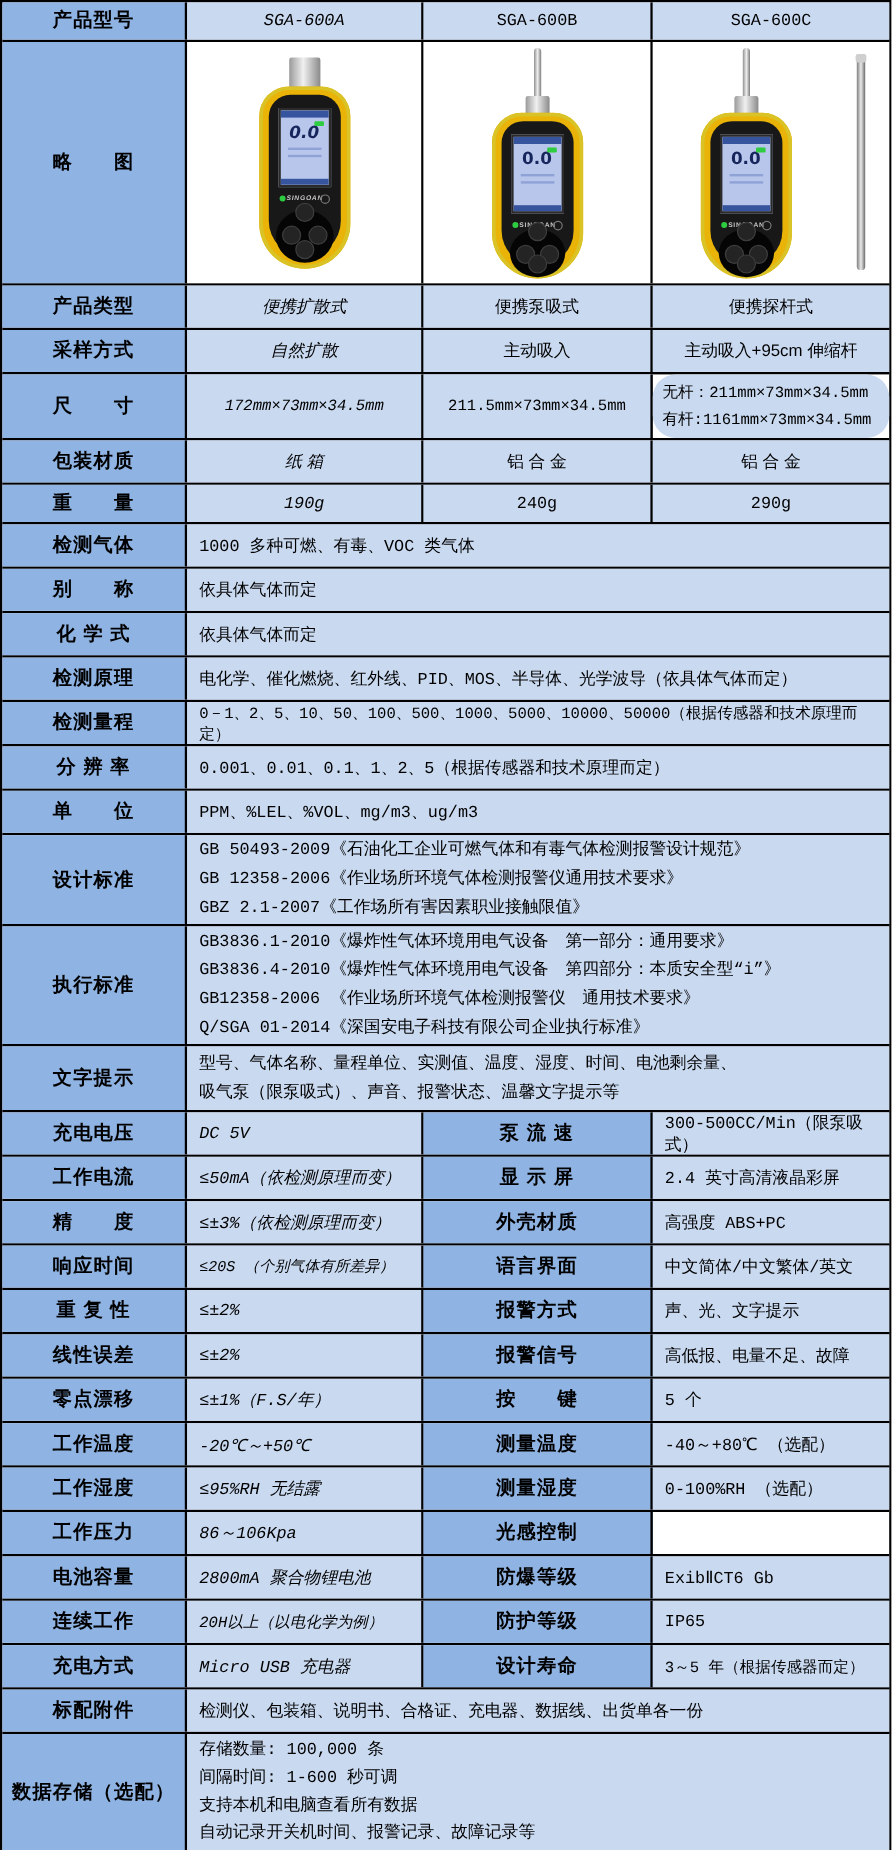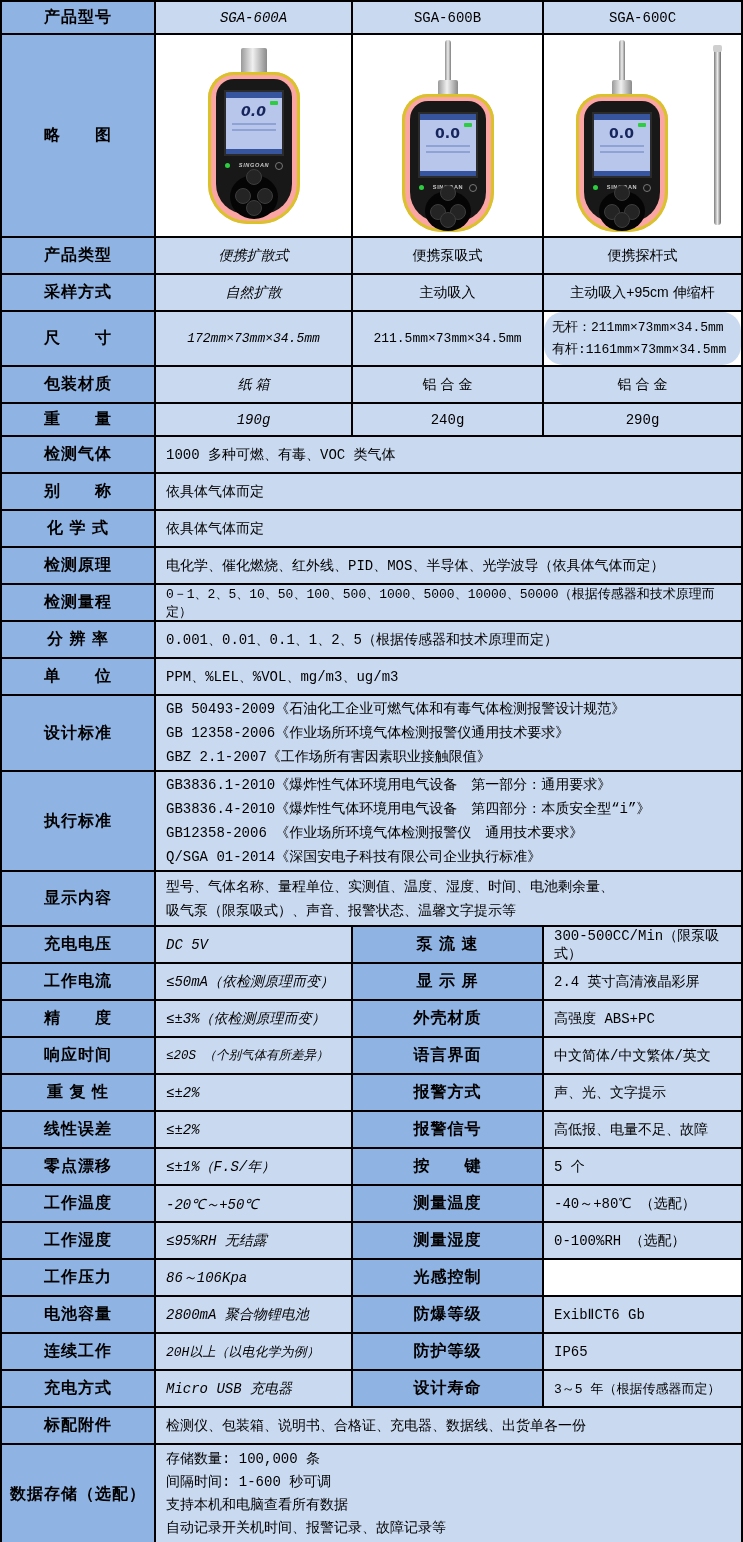--- a/index.html
+++ b/index.html
@@ -32,21 +32,21 @@
   .rh-disp{height:55px;}
   .rh-store{height:98px;}
   .size-c{flex-direction:column;align-items:flex-start;justify-content:center;padding-left:8px;font-size:13px;border-radius:19px;}
   .size-c div{line-height:22px;white-space:nowrap;}
   
   .dev-cell{background:#fff;justify-content:center;position:relative;}
   .device{position:relative;width:86px;display:flex;flex-direction:column;align-items:center;}
   .cap-a{width:26px;height:26px;background:linear-gradient(90deg,#9a9a9a,#f0f0f0 45%,#8a8a8a);border-radius:2px;}
   .probe{width:6px;height:40px;background:linear-gradient(90deg,#909090,#eee 50%,#7d7d7d);border-radius:3px 3px 0 0;}
   .cap-b{width:20px;height:16px;background:linear-gradient(90deg,#9a9a9a,#f0f0f0 45%,#8a8a8a);border-radius:2px 2px 0 0;}
-  .dev-body{width:92px;height:152px;background:#fca5a5;border-radius:26px 26px 40px 40px;margin-top:-2px;position:relative;box-shadow:inset 0 0 0 3px #d9c327;}
+  .dev-body{width:76px;height:152px;background:#eab308;border-radius:26px 26px 40px 40px;margin-top:-2px;position:relative;box-shadow:inset 0 0 0 3px #d9c327;}
   .dev-b .dev-body,.dev-c .dev-body{height:138px;}
   .dev-face{position:absolute;top:7px;left:8px;right:8px;bottom:10px;background:#181818;border-radius:18px 18px 30px 30px;}
   .dev-screen{position:absolute;top:11px;left:8px;right:8px;height:62px;background:#B9C6EC;border:2px solid #2b2b2b;overflow:hidden;}
   .scr-bar{height:6px;background:#37559F;}
   .batt{position:absolute;top:9px;right:4px;width:8px;height:4px;background:#2ECC40;border-radius:1px;}
   .scr-val{font-weight:bold;font-size:14px;color:#16265C;text-align:center;margin-top:5px;font-family:"DejaVu Sans",sans-serif;}
   .scr-line{height:2px;background:#8fa2d6;margin:4px 6px 0 6px;}
   .scr-foot{position:absolute;bottom:0;left:0;right:0;height:5px;background:#37559F;}
   .led{position:absolute;top:84px;left:9px;width:5px;height:5px;border-radius:50%;background:#2ECC40;}
   .brand{position:absolute;top:81px;left:0;width:100%;text-align:center;color:#c8c8c8;font-size:9px;letter-spacing:1px;transform:scale(.62);font-weight:bold;}
@@ -239,21 +239,21 @@
     <div class="cell c0 label">执行标准</div>
     <div class="cell cspan val left mono lines">
       <div>GB3836.1-2010《爆炸性气体环境用电气设备　第一部分：通用要求》</div>
       <div>GB3836.4-2010《爆炸性气体环境用电气设备　第四部分：本质安全型“i”》</div>
       <div>GB12358-2006 《作业场所环境气体检测报警仪　通用技术要求》</div>
       <div>Q/SGA 01-2014《深国安电子科技有限公司企业执行标准》</div>
     </div>
   </div>
 
   <div class="row rh-disp">
-    <div class="cell c0 label">显示内容</div>
+    <div class="cell c0 label">文字提示</div>
     <div class="cell cspan val left mono lines">
       <div>型号、气体名称、量程单位、实测值、温度、湿度、时间、电池剩余量、</div>
       <div>吸气泵（限泵吸式）、声音、报警状态、温馨文字提示等</div>
     </div>
   </div>
 
   <div class="row rh-m">
     <div class="cell c0 label">充电电压</div>
     <div class="cell c1 val left mono">DC 5V</div>
     <div class="cell c2 label">泵 流 速</div>

